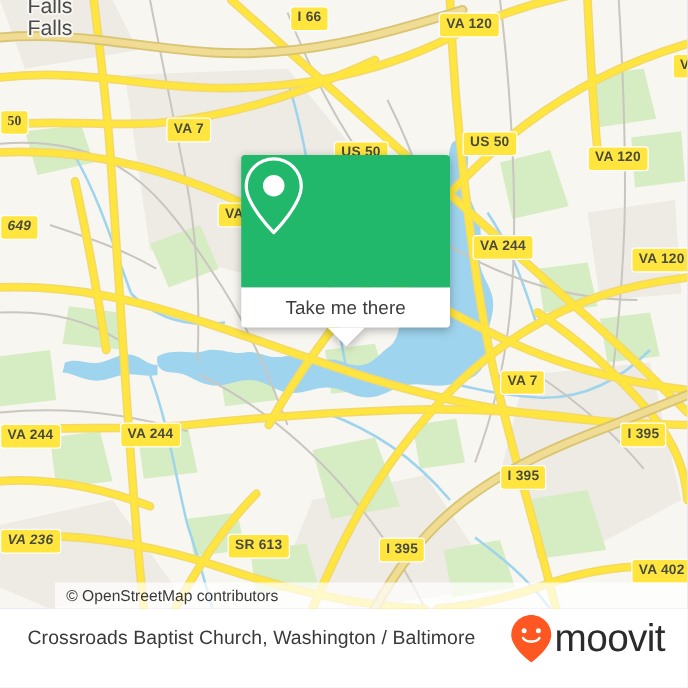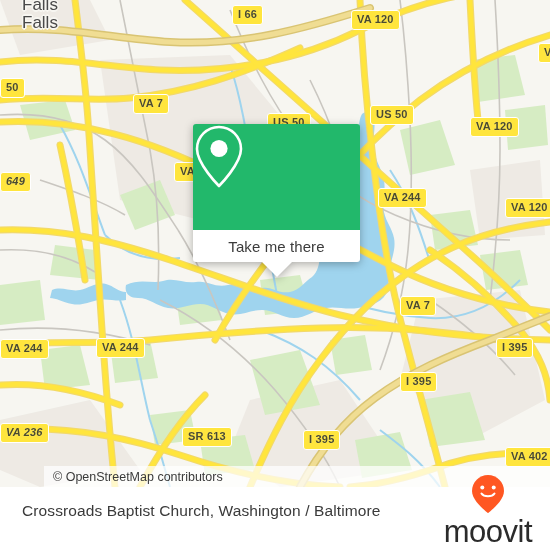--- a/index.html
+++ b/index.html
@@ -80,21 +80,21 @@
   .attrib span{font-size:12.5px;color:#3a3a3a;padding-left:9px;}
 
   
   .bottombar{
     position:absolute;left:0;top:487px;width:550px;height:63px;
     background:#ffffff;
     display:flex;align-items:center;justify-content:space-between;
     padding:0 18px 16px 22px;box-sizing:border-box;
   }
   .place-title{font-size:15.5px;color:#3a3a3a;white-space:nowrap;letter-spacing:.1px;}
-  .brand{display:flex;align-items:center;gap:2px;flex-direction:column;}
+  .brand{display:flex;align-items:center;gap:2px;}
   .brand-word{font-size:31px;color:#2b2b2b;letter-spacing:-.5px;line-height:1;font-weight:500;}
 </style>
 </head>
 <body>
 
 <div id="root">
 
   <div class="map">
     <svg width="550" height="487" viewBox="0 0 550 487">
       <rect x="0" y="0" width="550" height="487" fill="#f7f6f1"></rect>
@@ -233,21 +233,21 @@
         <path d="M0,30 C60,25 110,38 170,42 C240,46 300,30 370,8"></path>
         <path d="M300,487 C320,450 345,420 375,398 C410,372 450,355 490,340 C520,328 540,320 550,316"></path>
       </g>
     </svg>
 
     <div class="placelabel" style="left:22px;top:-4px;">
       <div>Falls</div>
       <div>Falls</div>
     </div>
 
-    <div class="shield" style="left:0px;top:78px;">50</div>
+    <div class="shield" style="left:0px;top:88px;font-family:Liberation Serif, serif;">50</div>
     <div class="shield" style="left:133px;top:94px;">VA 7</div>
     <div class="shield" style="left:232px;top:5px;">I 66</div>
     <div class="shield" style="left:351px;top:10px;">VA 120</div>
     <div class="shield" style="left:370px;top:105px;">US 50</div>
     <div class="shield" style="left:470px;top:117px;">VA 120</div>
     <div class="shield" style="left:538px;top:43px;">VA</div>
     <div class="shield" style="left:0px;top:172px;font-style:italic;">649</div>
     <div class="shield" style="left:174px;top:162px;">VA</div>
     <div class="shield" style="left:267px;top:113px;">US 50</div>
     <div class="shield" style="left:378px;top:188px;">VA 244</div>

